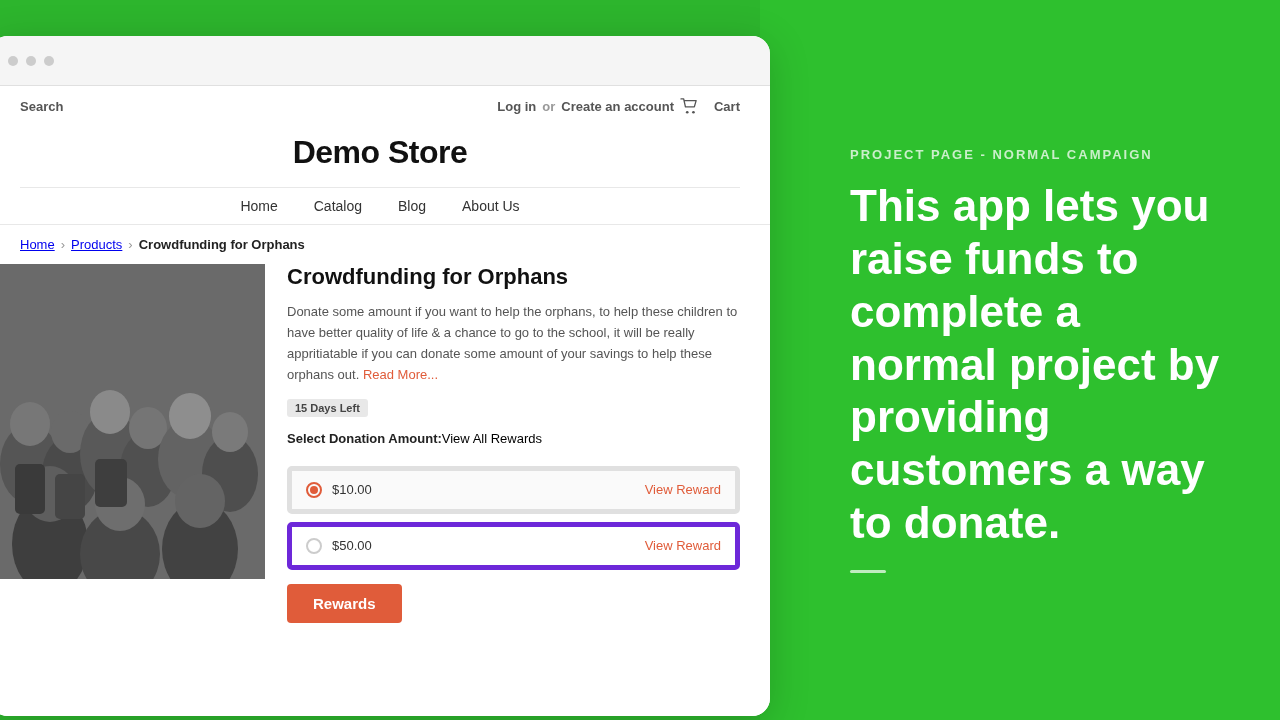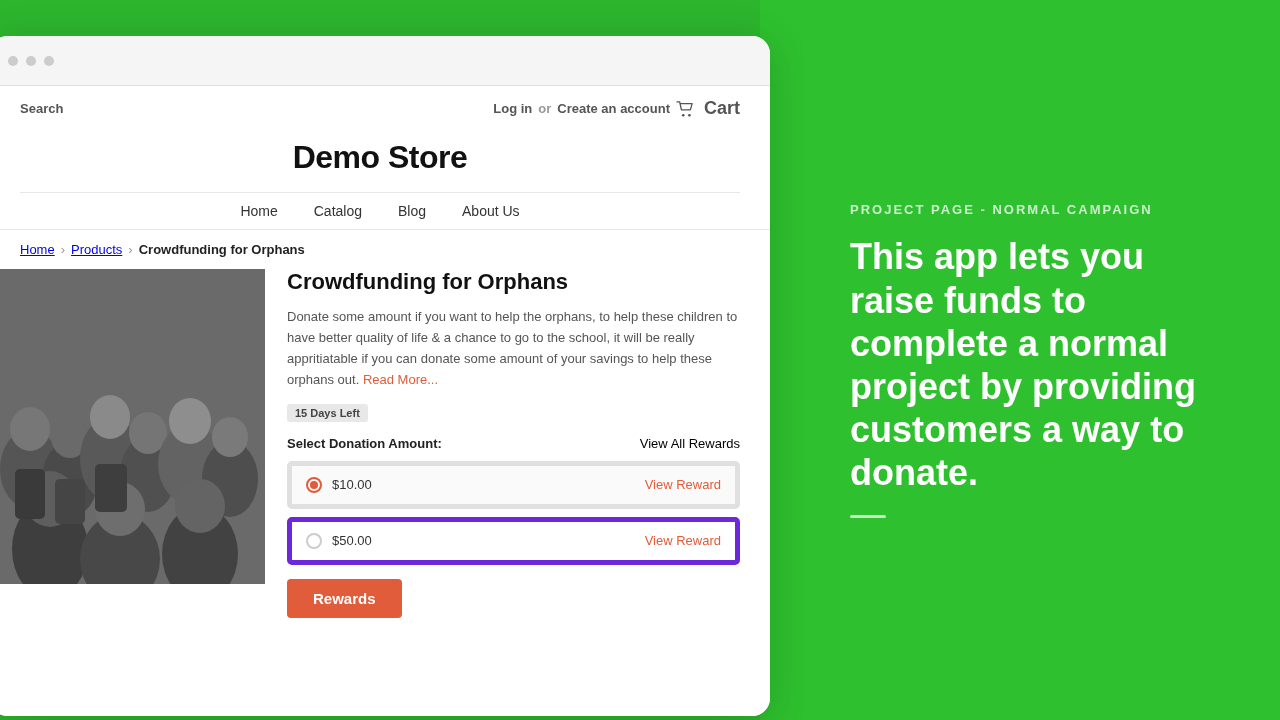--- a/index.html
+++ b/index.html
@@ -90,22 +90,22 @@
       text-decoration: none;
     }
 
     .account-bar .separator {
       color: #999;
     }
 
     .cart-link {
       display: flex;
       align-items: center;
-      gap: 10px;
-      font-size: 18px;
+      gap: 16px;
+      font-size: 13px;
       color: #555;
       text-decoration: none;
     }
 
     .cart-icon-svg {
       width: 18px;
       height: 16px;
     }
 
     .store-title {
@@ -198,23 +198,23 @@
       color: #444;
       font-size: 11px;
       font-weight: 600;
       padding: 3px 8px;
       border-radius: 3px;
       margin-bottom: 14px;
     }
 
     .donation-header {
       display: flex;
-      justify-content: space-between;
-      align-items: center;
-      margin-bottom: 10px;
+      justify-content: flex-start;
+      align-items: center;
+      margin-bottom: 20px;
     }
 
     .donation-label {
       font-size: 13px;
       font-weight: 600;
       color: #222;
     }
 
     .view-all-rewards {
       font-size: 13px;
@@ -308,21 +308,21 @@
     .right-panel .subtitle {
       font-size: 13px;
       font-weight: 600;
       color: rgba(255,255,255,0.75);
       letter-spacing: 2px;
       text-transform: uppercase;
       margin-bottom: 18px;
     }
 
     .right-panel .main-text {
-      font-size: 36px;
+      font-size: 44px;
       font-weight: 800;
       color: #fff;
       line-height: 1.2;
       margin-bottom: 20px;
     }
 
     .right-panel .underline-bar {
       width: 36px;
       height: 3px;
       background: rgba(255,255,255,0.7);

